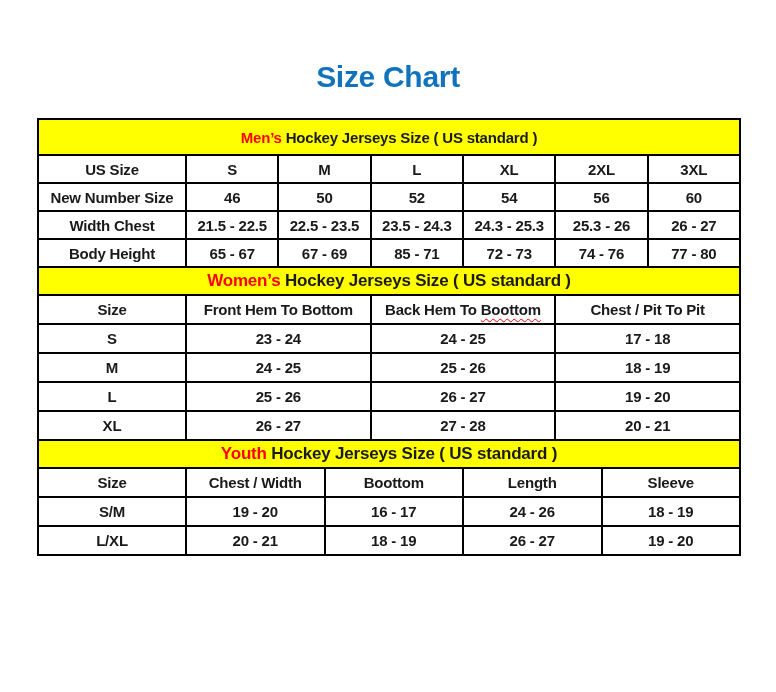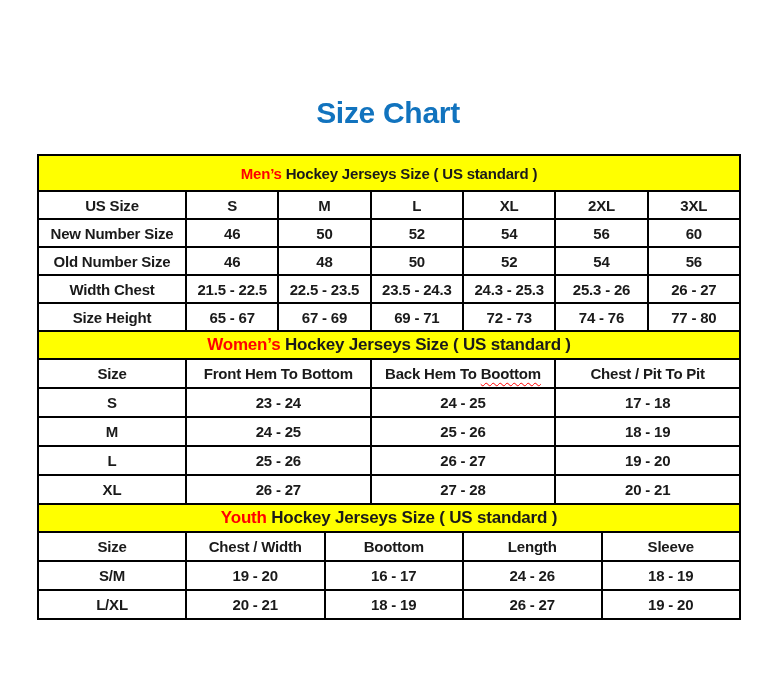--- a/index.html
+++ b/index.html
@@ -14,21 +14,20 @@
     overflow: hidden;
   }
   .page-title {
     padding-top: 60px;
     text-align: center;
     font-size: 30px;
     font-weight: bold;
     letter-spacing: -0.3px;
     color: #1173BE;
     line-height: 34px;
-    margin-top: 36px;
   }
   .tables-wrap {
     margin: 24px 0 0 37px;
     width: 704px;
   }
   table.size-table {
     border-collapse: collapse;
     table-layout: fixed;
     width: 704px;
   }
@@ -100,42 +99,33 @@
     <tr class="data-row">
       <td>New Number Size</td>
       <td>46</td>
       <td>50</td>
       <td>52</td>
       <td>54</td>
       <td>56</td>
       <td>60</td>
     </tr>
     <tr class="data-row">
-      <td>Old Number Size</td>
-      <td>46</td>
-      <td>48</td>
-      <td>50</td>
-      <td>52</td>
-      <td>54</td>
-      <td>56</td>
-    </tr>
-    <tr class="data-row">
       <td>Width Chest</td>
       <td>21.5 - 22.5</td>
       <td>22.5 - 23.5</td>
       <td>23.5 - 24.3</td>
       <td>24.3 - 25.3</td>
       <td>25.3 - 26</td>
       <td>26 - 27</td>
     </tr>
     <tr class="data-row">
-      <td>Size Height</td>
+      <td>Body Height</td>
       <td>65 - 67</td>
       <td>67 - 69</td>
-      <td>69 - 71</td>
+      <td>85 - 71</td>
       <td>72 - 73</td>
       <td>74 - 76</td>
       <td>77 - 80</td>
     </tr>
   </tbody>
     </table>
 
   <table class="size-table women-table">
     <colgroup>
       <col style="width:148px">

